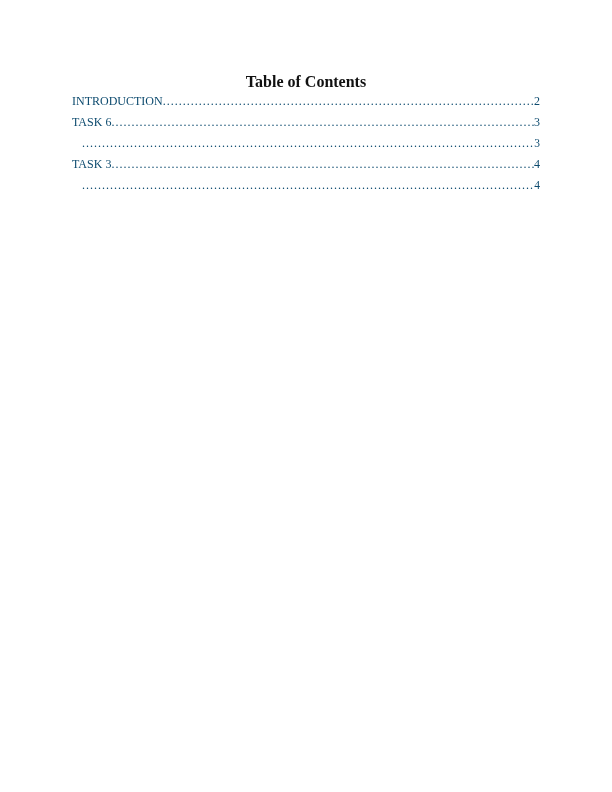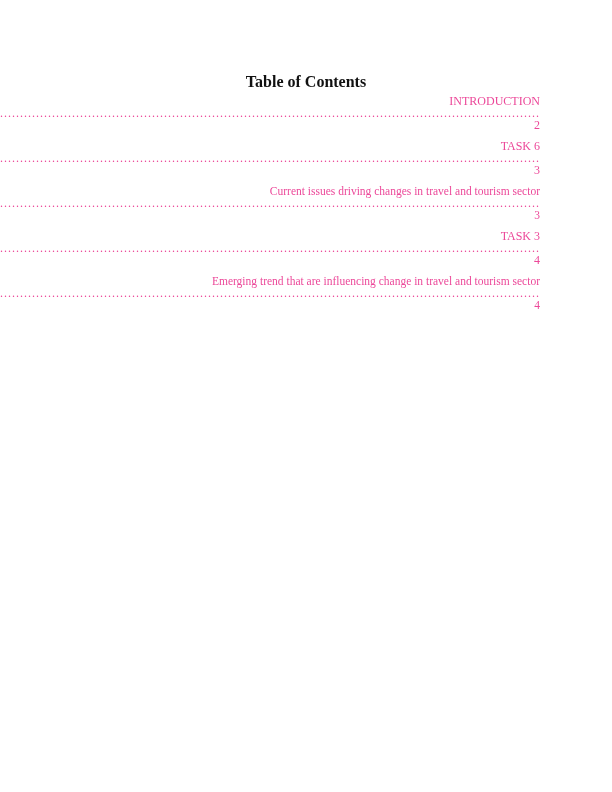--- a/index.html
+++ b/index.html
@@ -28,28 +28,27 @@
     font-size: 16px;
     line-height: 18px;
     font-weight: bold;
     color: #111111;
   }
   .toc-list {
     margin-top: 4px;
   }
   .toc-entry {
     display: flex;
-    align-items: flex-end;
+    align-items: center;
     font-size: 12px;
     line-height: 12px;
     margin-bottom: 9px;
-    color: #ec4899;
+    color: #0c4a6e;
     text-decoration: none;
     cursor: pointer;
-    flex-direction: column;
   }
   .toc-entry.level-2 {
     padding-left: 10px;
     font-size: 11.5px;
   }
   .toc-label {
     white-space: nowrap;
     flex: 0 0 auto;
   }
   .toc-fill {
@@ -84,32 +83,30 @@
         <span class="toc-page">2</span>
       </div>
 
       <div class="toc-entry level-1">
         <span class="toc-label">TASK 6</span>
         <span class="toc-fill"></span>
         <span class="toc-page">3</span>
       </div>
 
       <div class="toc-entry level-2">
-        <span class="toc-label">Current issues driving changes in travel and tourism sector</span>
         <span class="toc-fill"></span>
         <span class="toc-page">3</span>
       </div>
 
       <div class="toc-entry level-1">
         <span class="toc-label">TASK 3</span>
         <span class="toc-fill"></span>
         <span class="toc-page">4</span>
       </div>
 
       <div class="toc-entry level-2">
-        <span class="toc-label">Emerging trend  that are influencing change in travel and tourism sector</span>
         <span class="toc-fill"></span>
         <span class="toc-page">4</span>
       </div>
 
     </div>
   </div>
 </div>
 
 </body></html>

